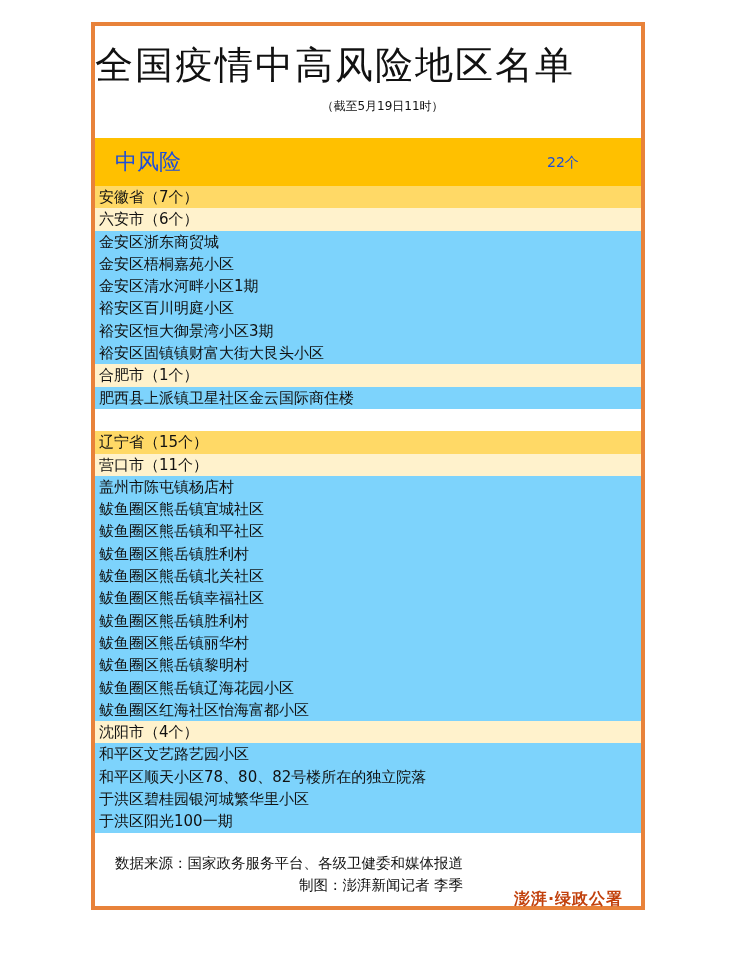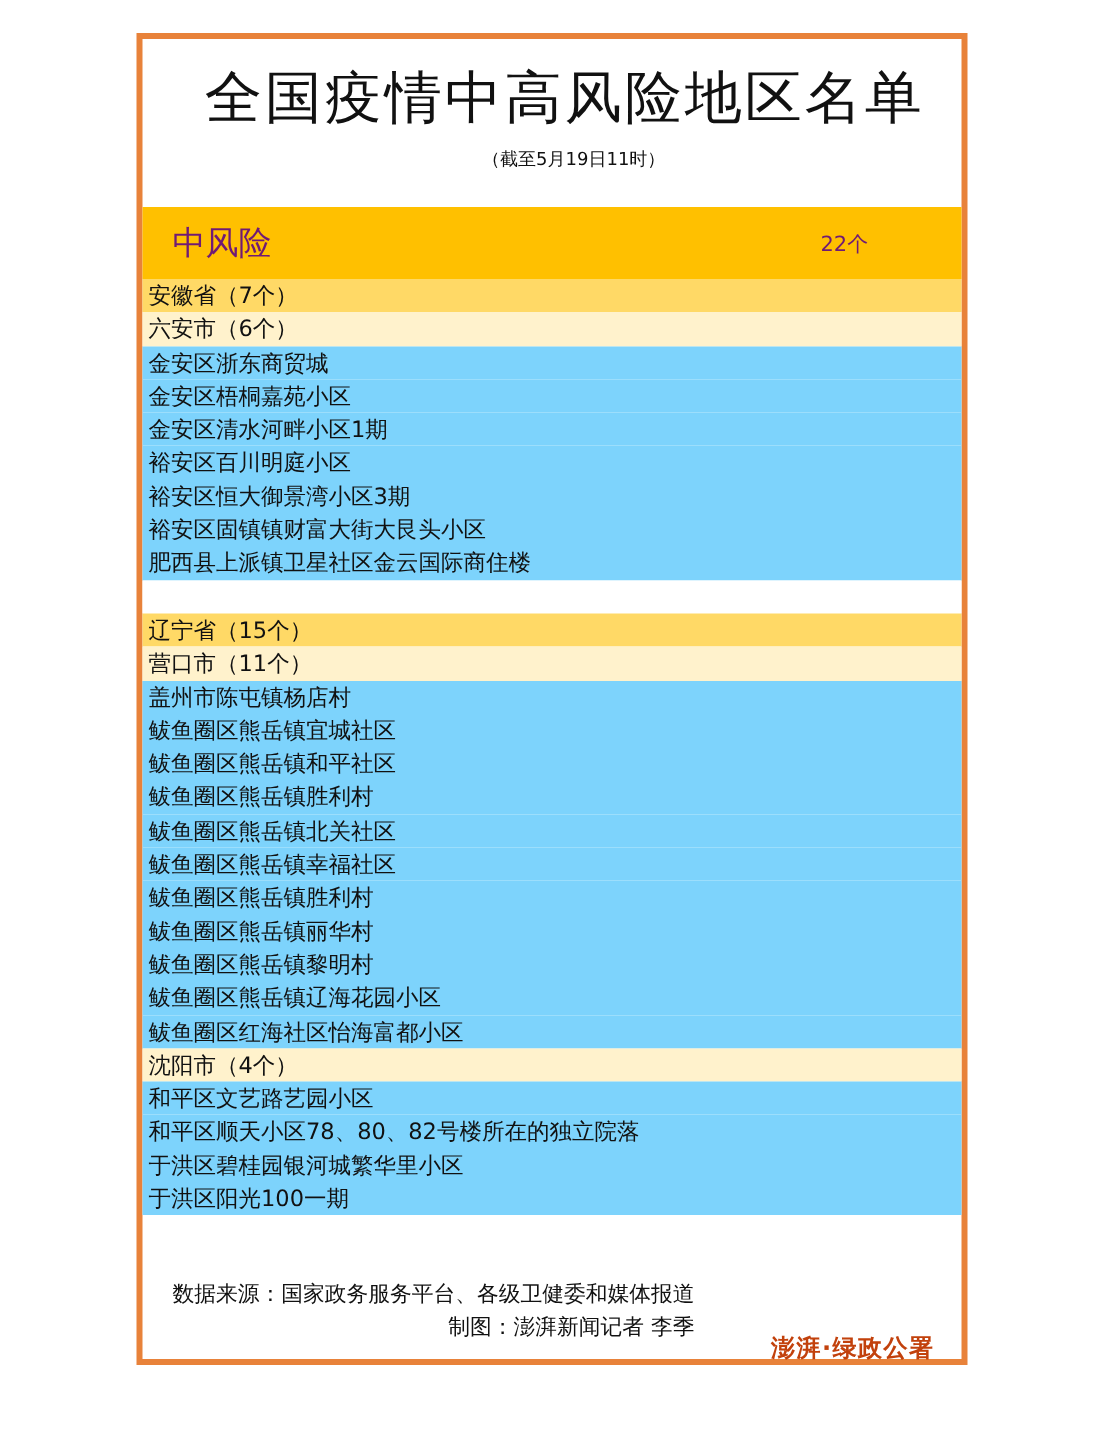--- a/index.html
+++ b/index.html
@@ -10,32 +10,31 @@
     color: #111;
   }
   .frame {
     position: absolute; left: 91px; top: 22px;
     width: 546px; height: 880px;
     border: 4px solid #E8823A;
     background: #fff;
   }
   .title {
     position: absolute; left: 0; right: 0; top: 14px;
-    text-align: center; font-size: 38px; letter-spacing: 2px;
+    font-size: 38px; letter-spacing: 2px;
     font-family: "DejaVu Serif", "Liberation Serif", serif;
     color: #111;
-    padding-left: 17px;
   }
   .subtitle {
     position: absolute; left: 0; right: 0; top: 72px;
     text-align: center; font-size: 12px; color: #111; padding-left: 29px;
   }
   .risk-band {
     position: absolute; left: 0; right: 0; top: 112px; height: 48px;
-    background: #FFC000; color: #701a75;
+    background: #FFC000; color: #1d4ed8;
   }
   .risk-band .label { position: absolute; left: 20px; top: 9px; font-size: 22px; }
   .risk-band .count { position: absolute; left: 452px; top: 16px; font-size: 14px; }
   .list { position: absolute; left: 0; right: 0; top: 160px; }
   .row { height: 22.3px; line-height: 22px; font-size: 15px; padding-left: 4px; white-space: nowrap; }
   .row.province { background: #FFD966; }
   .row.city { background: #FFF2CC; }
   .row.item { background: #7dd3fc; }
   .row.spacer { background: #fff; }
   .footer { position: absolute; left: 20px; top: 826px; font-size: 14.5px; line-height: 22px; text-align: right; }
@@ -58,20 +57,21 @@
 
   <div class="list">
     <div class="row province">安徽省（7个）</div>
     <div class="row city">六安市（6个）</div>
     <div class="row item">金安区浙东商贸城</div>
     <div class="row item">金安区梧桐嘉苑小区</div>
     <div class="row item">金安区清水河畔小区1期</div>
     <div class="row item">裕安区百川明庭小区</div>
     <div class="row item">裕安区恒大御景湾小区3期</div>
     <div class="row item">裕安区固镇镇财富大街大艮头小区</div>
+    <div class="row city">合肥市（1个）</div>
     <div class="row item">肥西县上派镇卫星社区金云国际商住楼</div>
     <div class="row spacer"></div>
     <div class="row province">辽宁省（15个）</div>
     <div class="row city">营口市（11个）</div>
     <div class="row item">盖州市陈屯镇杨店村</div>
     <div class="row item">鲅鱼圈区熊岳镇宜城社区</div>
     <div class="row item">鲅鱼圈区熊岳镇和平社区</div>
     <div class="row item">鲅鱼圈区熊岳镇胜利村</div>
     <div class="row item">鲅鱼圈区熊岳镇北关社区</div>
     <div class="row item">鲅鱼圈区熊岳镇幸福社区</div>

